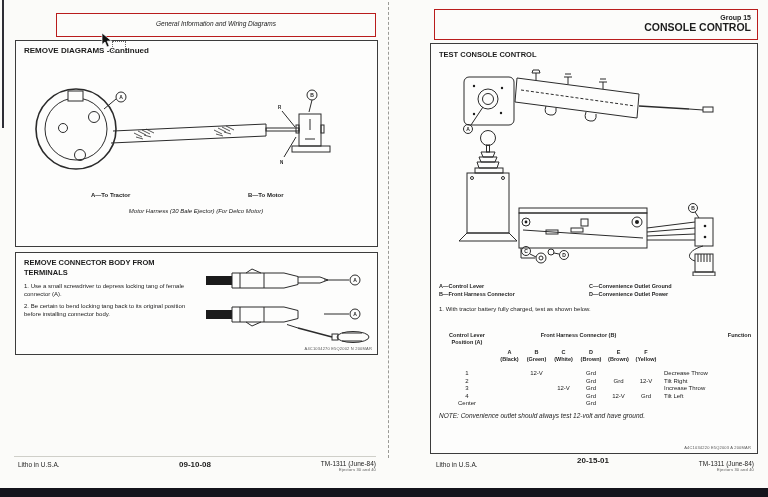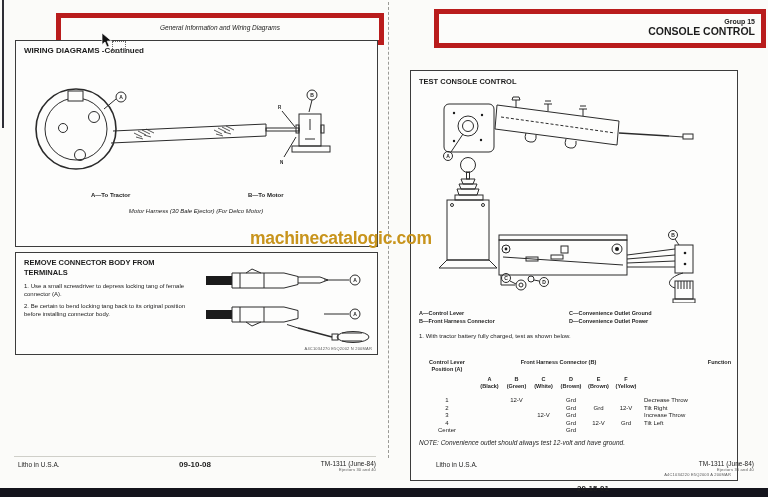--- a/index.html
+++ b/index.html
@@ -1,19 +1,19 @@
 <!DOCTYPE html>
 <html><head>
 <meta charset="utf-8">
 <style>
   html,body{margin:0;padding:0;}
   body{background:#e9e9e6;font-family:"Liberation Sans", sans-serif;}
   #canvas{position:relative;width:768px;height:497px;background:#fbfbf9;overflow:hidden;color:#1c1c1c;}
   .box{position:absolute;border:1px solid #3c3c3c;background:#fdfdfc;}
-  .hdrbox{position:absolute;border:5px solid #b91c1c;background:#fcfcfa;}
+  .hdrbox{position:absolute;border:1px solid #b91c1c;background:#fcfcfa;}
   .ital{font-style:italic;}
   .bold{font-weight:bold;}
   .tiny4{font-size:4px;color:#555;letter-spacing:0.2px;}
   .t55{font-size:5.5px;}
   .t6{font-size:6px;}
   .t65{font-size:6.5px;}
   .t75{font-size:7.5px;}
   .t8{font-size:8px;}
   .abs{position:absolute;}
   svg{display:block;}
@@ -51,21 +51,21 @@
   <div class="hdrbox" style="left:56px;top:13px;width:318px;height:22px;">
     <div class="ital t65" style="text-align:center;margin-top:6px;">General Information and Wiring Diagrams</div>
   </div>
 
   <svg class="abs" style="left:101px;top:33px;z-index:41;" width="12" height="15" viewBox="0 0 12 15">
     <path d="M1,0 L1,11.5 L4,9 L6,14 L8.2,13 L6.2,8.2 L10.5,8 Z" fill="#111" stroke="#fff" stroke-width="0.7"></path>
   </svg>
   <div class="marquee"></div>
 
   <div class="box" style="left:15px;top:40px;width:361px;height:205px;">
-    <div class="bold t8 abs" style="left:8px;top:5px;">WIRING DIAGRAMS -Continued</div>
+    <div class="bold t8 abs" style="left:8px;top:5px;">REMOVE DIAGRAMS -Continued</div>
 
     <svg class="abs" style="left:0;top:26px;" width="361" height="152" viewBox="0 0 361 152">
 
       <circle class="thick" cx="60" cy="62" r="40"></circle>
       <circle class="ln" cx="60" cy="62" r="31"></circle>
       <rect x="52" y="24" width="15" height="10" fill="#fdfdfc" stroke="#2b2b2b"></rect>
       <circle class="ln" cx="78" cy="50" r="5.5"></circle>
       <circle class="ln" cx="47" cy="61" r="4.5"></circle>
       <circle class="ln" cx="64" cy="88" r="5.5"></circle>
 
@@ -144,21 +144,21 @@
   <div class="abs" style="left:300px;top:460px;width:76px;text-align:right;">
     <div class="t65">TM-1311 (June-84)</div>
     <div class="tiny4">Ejectors 30 and 40</div>
   </div>
 
   <div class="hdrbox" style="left:434px;top:9px;width:322px;height:29px;">
     <div class="bold" style="font-size:7px;text-align:right;margin:4px 6px 0 0;">Group 15</div>
     <div class="bold" style="font-size:10.5px;text-align:right;margin:0 6px 0 0;">CONSOLE CONTROL</div>
   </div>
 
-  <div class="box" style="left:410px;top:43px;width:326px;height:409px;margin-top:27px;">
+  <div class="box" style="left:430px;top:43px;width:326px;height:409px;">
     <div class="bold t75 abs" style="left:8px;top:6px;">TEST CONSOLE CONTROL</div>
 
     <svg class="abs" style="left:0;top:18px;" width="326" height="214" viewBox="0 0 326 214">
 
       <rect class="ln" x="33" y="15" width="50" height="48" rx="5"></rect>
       <circle class="ln" cx="57" cy="37" r="10"></circle>
       <circle class="ln" cx="57" cy="37" r="5.5"></circle>
       <circle class="fillD" cx="43" cy="24" r="1.2"></circle>
       <circle class="fillD" cx="71" cy="26" r="1.2"></circle>
       <circle class="fillD" cx="43" cy="52" r="1.2"></circle>
@@ -327,21 +327,20 @@
           <div class="tc c-f"></div>
           <div class="tc c-fn"></div>
       </div>
     </div>
 
     <div class="ital t65 abs" style="left:8px;top:368px;">NOTE: Convenience outlet should always test 12-volt and have ground.</div>
     <div class="tiny4 abs" style="right:6px;bottom:3px;">A4C1034220 E5Q2003 A 200MAR</div>
   </div>
 
   <div class="t65 abs" style="left:436px;top:461px;">Litho in U.S.A.</div>
-  <div class="bold t8 abs" style="left:518px;top:484px;width:150px;text-align:center;">20-15-01</div>
+  <div class="bold t8 abs" style="left:518px;top:456px;width:150px;text-align:center;">20-15-01</div>
   <div class="abs" style="left:676px;top:460px;width:78px;text-align:right;">
     <div class="t65">TM-1311 (June-84)</div>
     <div class="tiny4">Ejectors 30 and 40</div>
   </div>
 
-  <div class="watermark">machinecatalogic.com</div>
 
 </div>
 
 </body></html>

